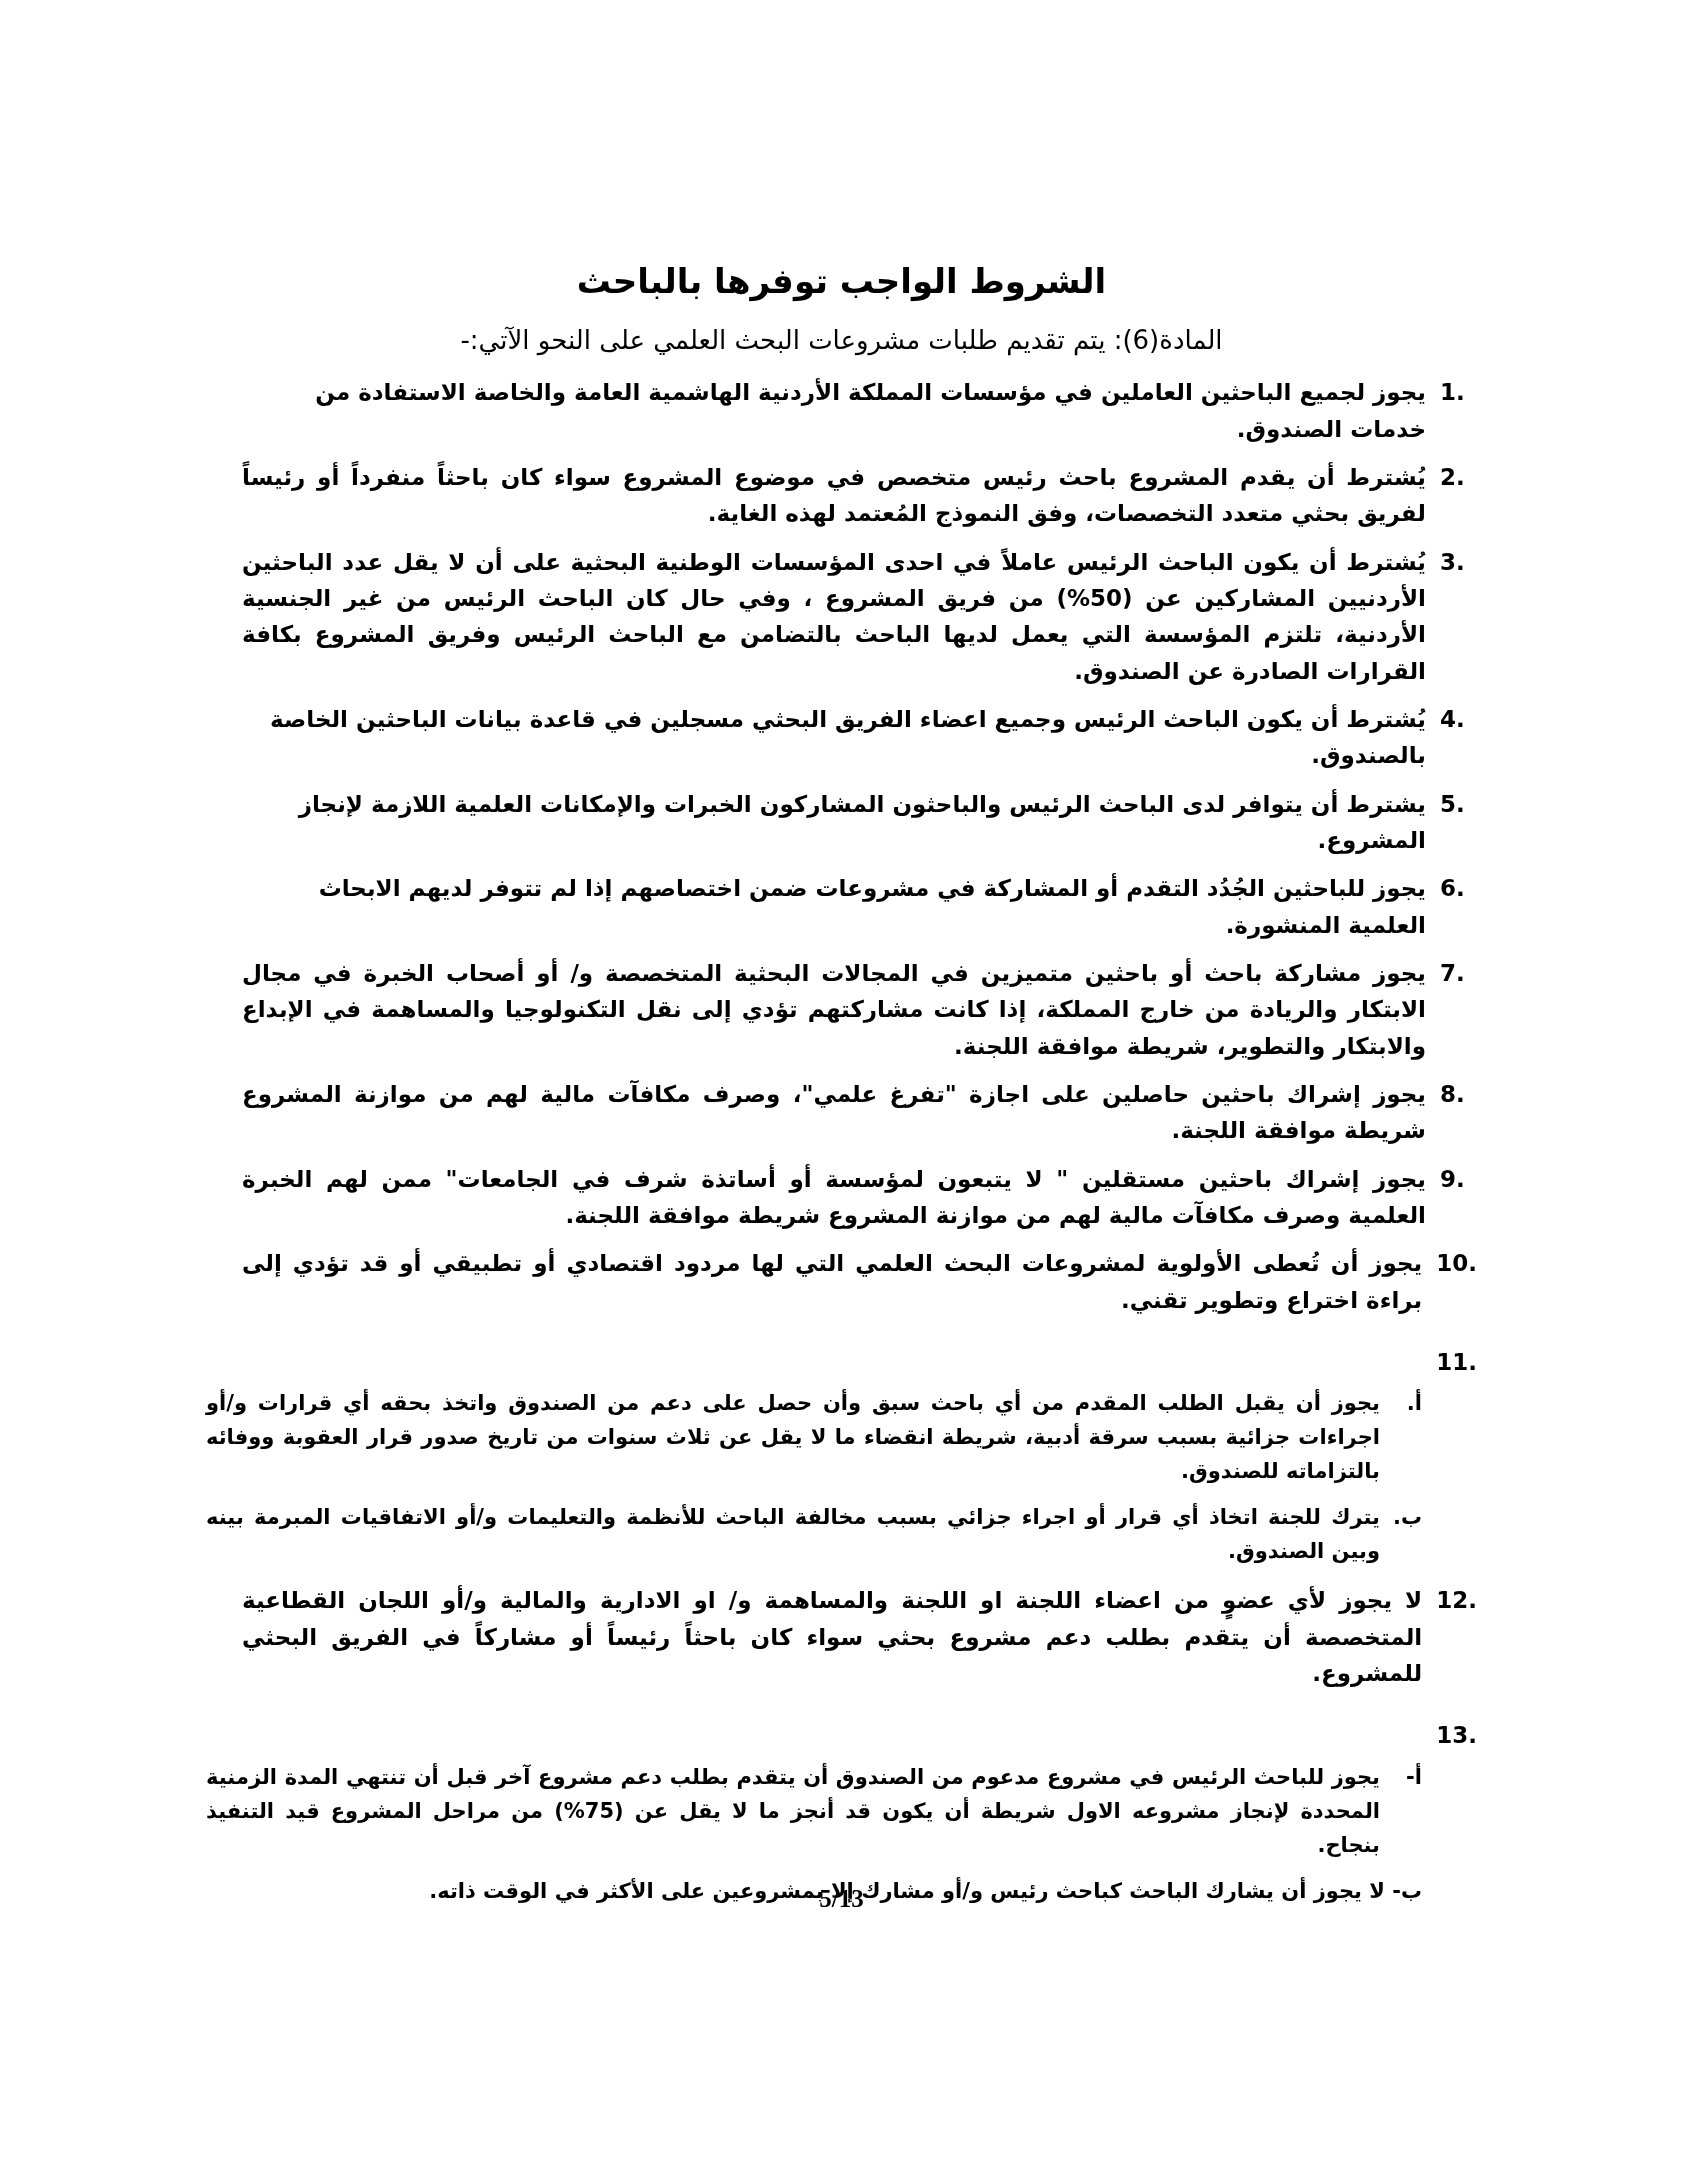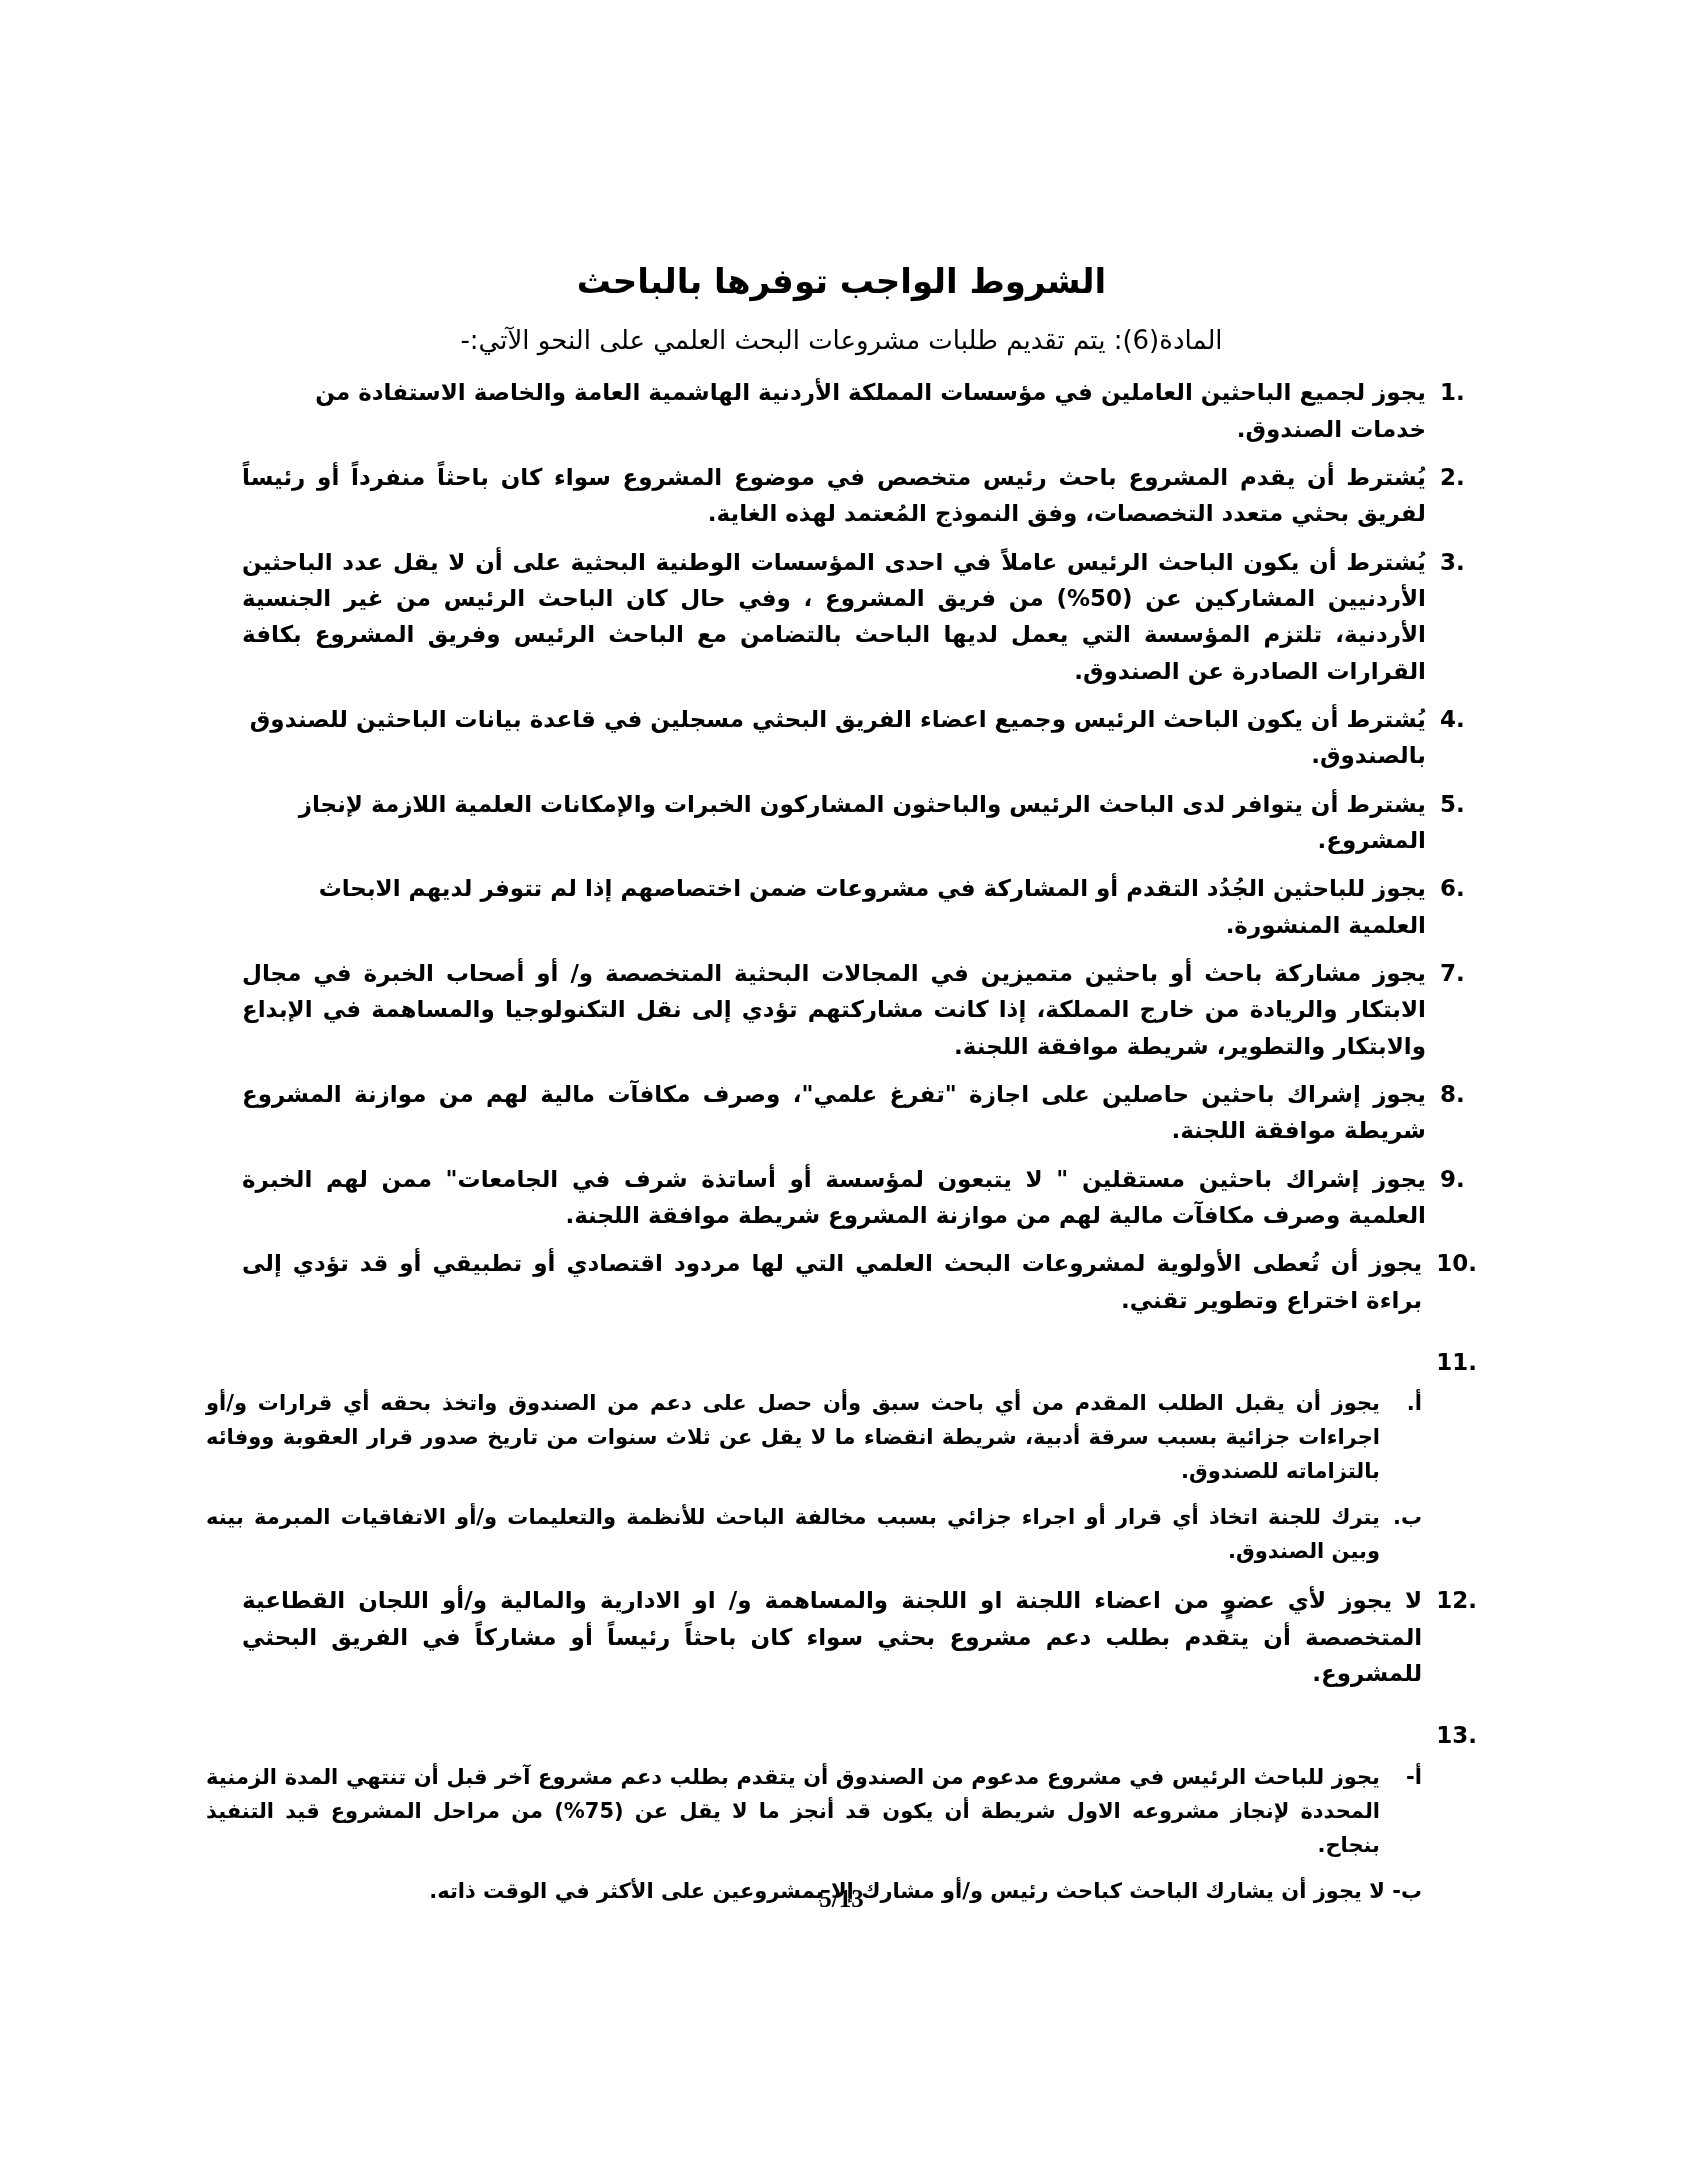--- a/index.html
+++ b/index.html
@@ -179,21 +179,21 @@
         <span class="body">يُشترط أن يقدم المشروع باحث رئيس متخصص في موضوع المشروع سواء كان باحثاً منفرداً أو رئيساً لفريق بحثي متعدد التخصصات، وفق النموذج المُعتمد لهذه الغاية.</span>
       </li>
 
       <li class="main-item">
         <span class="num">.3</span>
         <span class="body">يُشترط أن يكون الباحث الرئيس عاملاً في احدى المؤسسات الوطنية البحثية على أن لا يقل عدد الباحثين الأردنيين المشاركين عن (50%) من فريق المشروع ، وفي حال كان الباحث الرئيس من غير الجنسية الأردنية، تلتزم المؤسسة التي يعمل لديها الباحث بالتضامن مع الباحث الرئيس وفريق المشروع بكافة القرارات الصادرة عن الصندوق.</span>
       </li>
 
       <li class="main-item short">
         <span class="num">.4</span>
-        <span class="body">يُشترط أن يكون الباحث الرئيس وجميع اعضاء الفريق البحثي مسجلين في قاعدة بيانات الباحثين للصندوق بالصندوق.</span>
+        <span class="body">يُشترط أن يكون الباحث الرئيس وجميع اعضاء الفريق البحثي مسجلين في قاعدة بيانات الباحثين الخاصة بالصندوق.</span>
       </li>
 
       <li class="main-item short">
         <span class="num">.5</span>
         <span class="body">يشترط أن يتوافر لدى الباحث الرئيس والباحثون المشاركون الخبرات والإمكانات العلمية اللازمة لإنجاز المشروع.</span>
       </li>
 
       <li class="main-item short">
         <span class="num">.6</span>
         <span class="body">يجوز للباحثين الجُدُد التقدم أو المشاركة في مشروعات ضمن اختصاصهم إذا لم تتوفر لديهم الابحاث العلمية المنشورة.</span>

